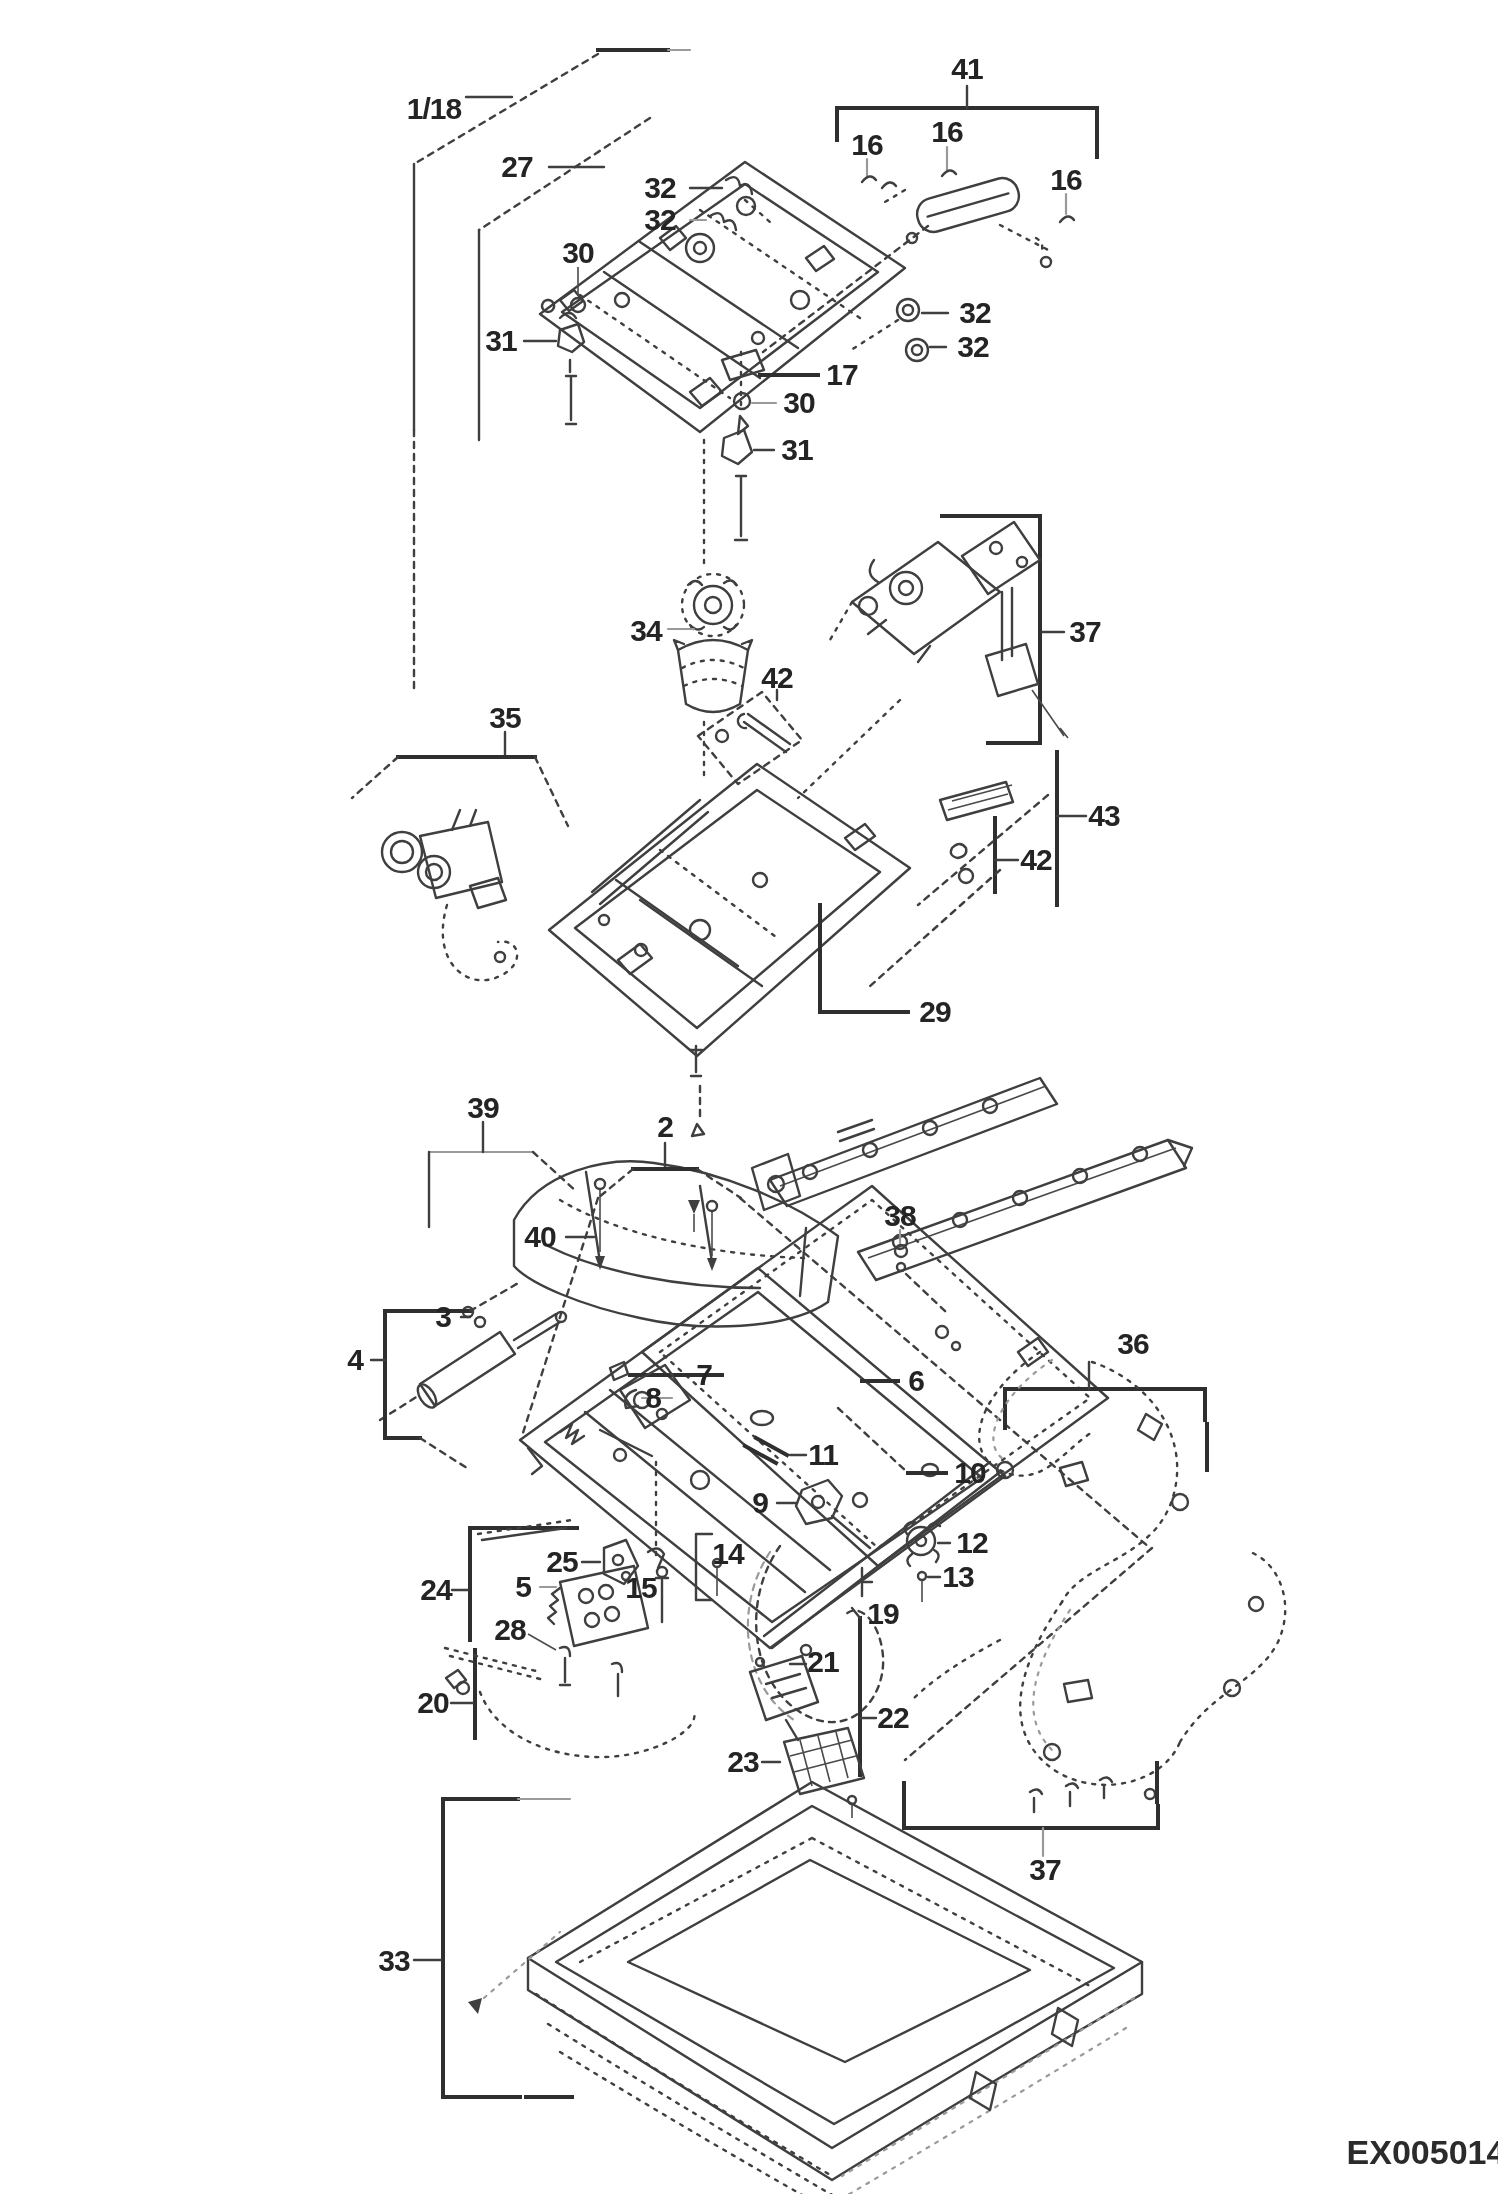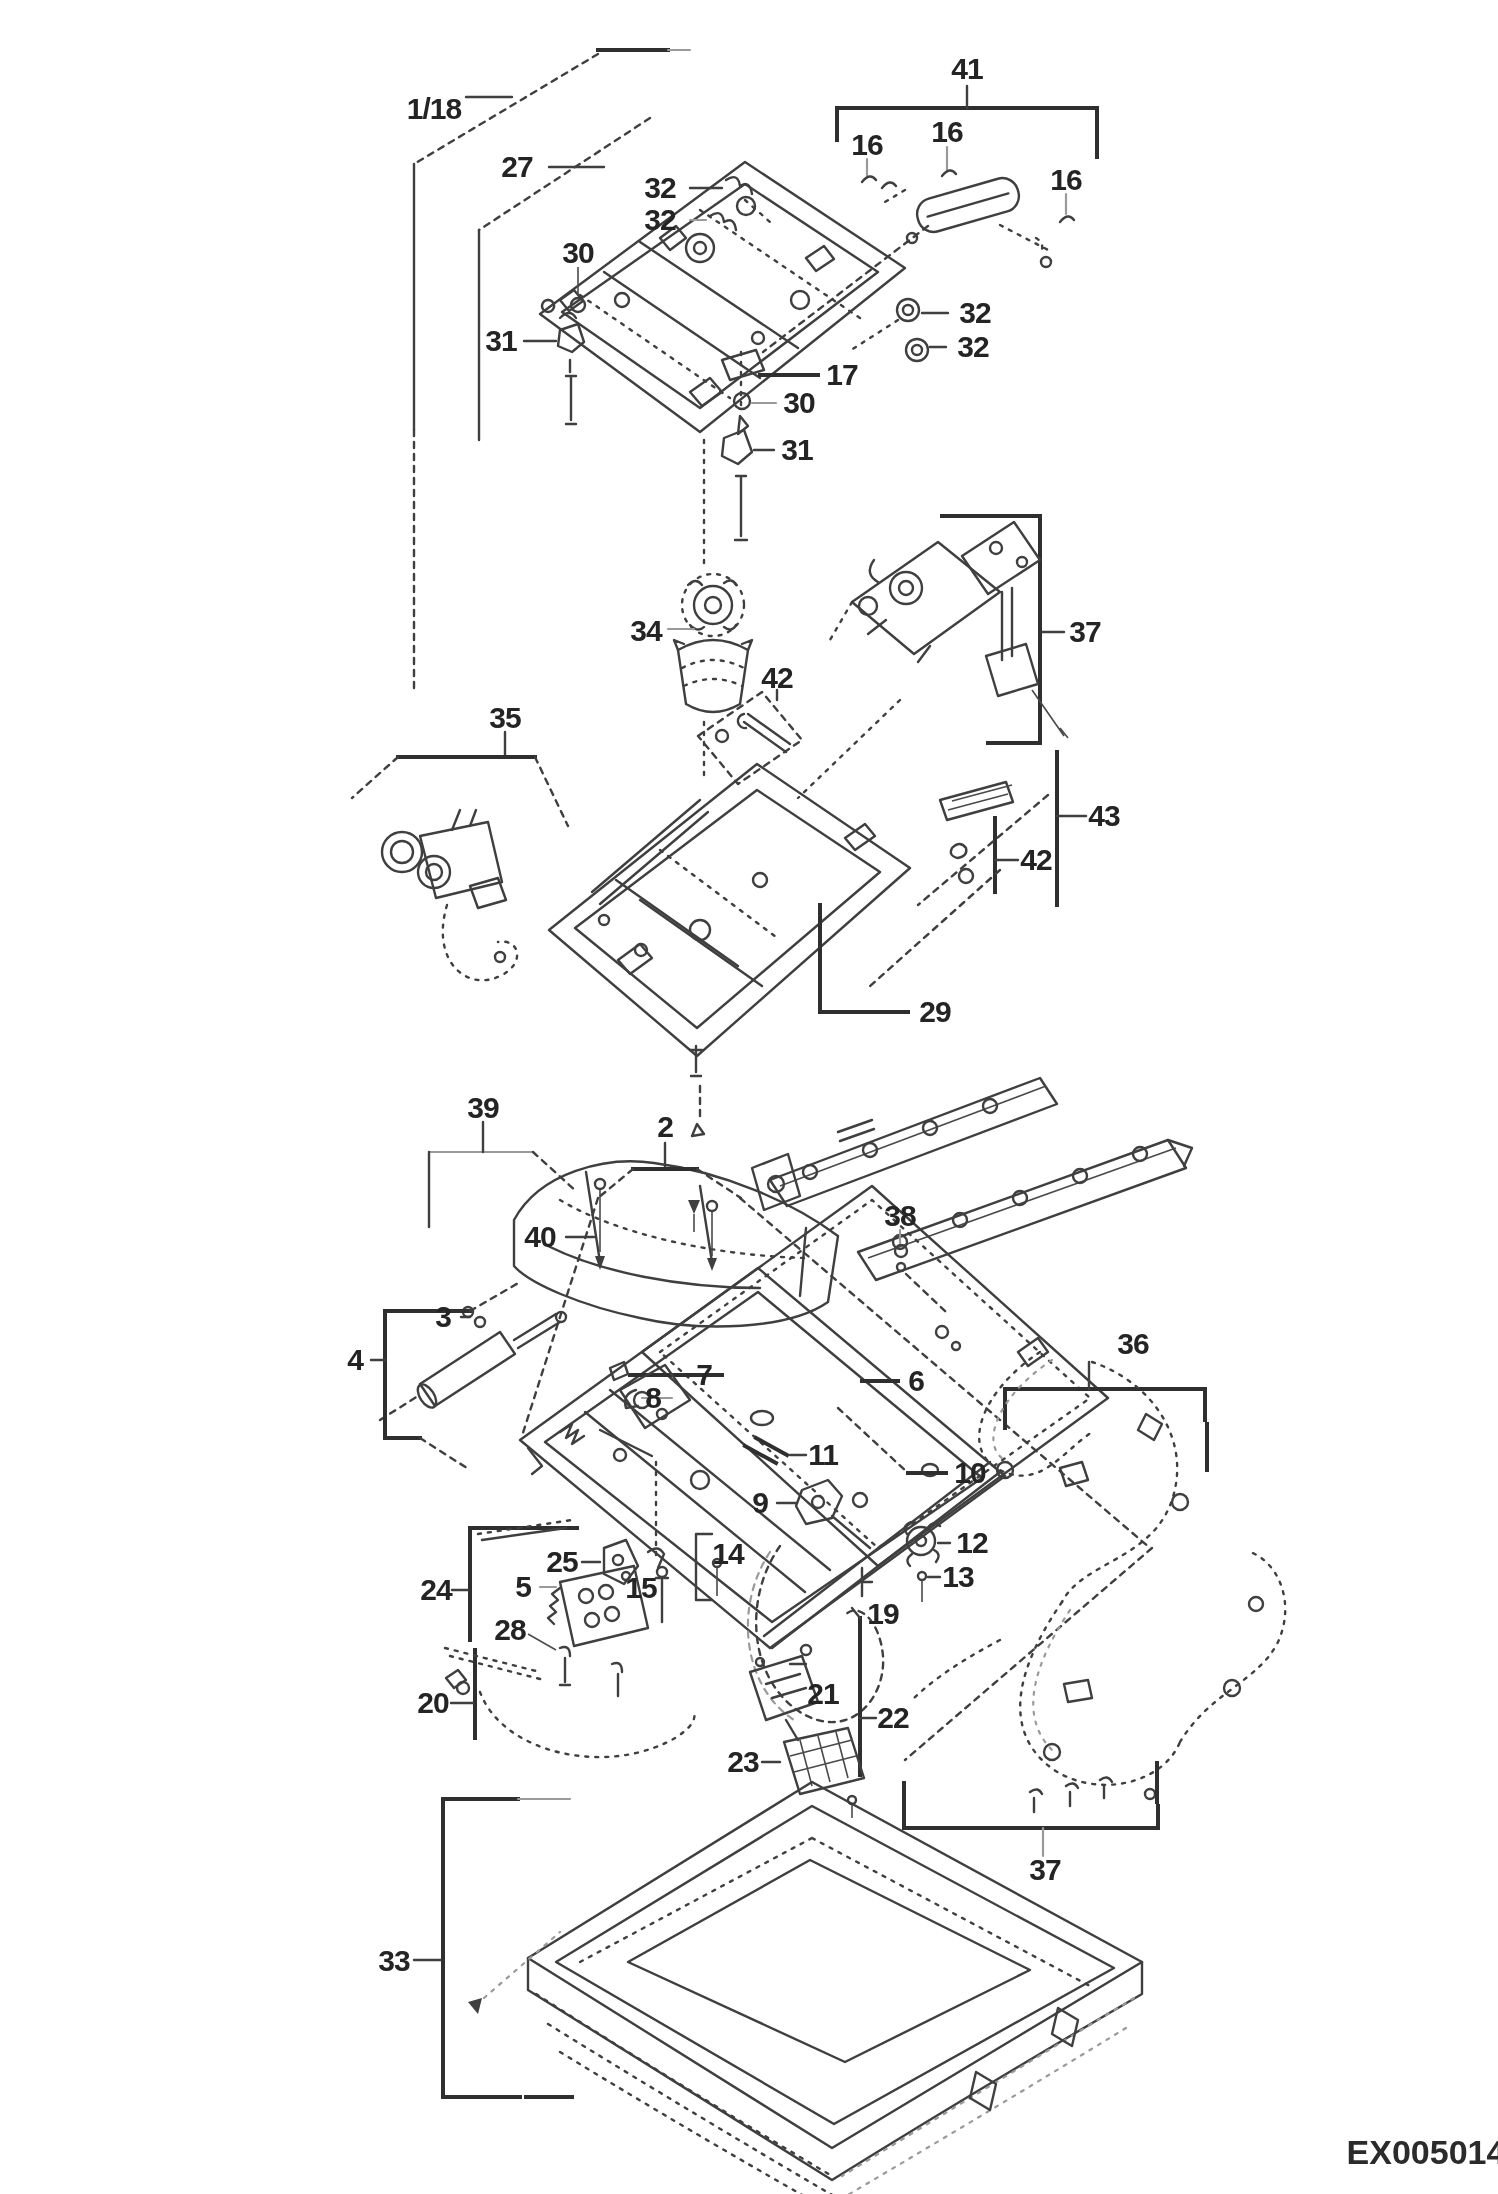--- a/index.html
+++ b/index.html
@@ -444,21 +444,21 @@
       <div class="callout" style="left: 972px; top: 1543px;">12</div>
       <div class="callout" style="left: 958px; top: 1577px;">13</div>
       <div class="callout" style="left: 728px; top: 1554px;">14</div>
       <div class="callout" style="left: 562px; top: 1562px;">25</div>
       <div class="callout" style="left: 641px; top: 1588px;">15</div>
       <div class="callout" style="left: 523px; top: 1587px;">5</div>
       <div class="callout" style="left: 436px; top: 1590px;">24</div>
       <div class="callout" style="left: 883px; top: 1582px; margin-top: 32px;">19</div>
       <div class="callout" style="left: 510px; top: 1630px;">28</div>
       <div class="callout" style="left: 433px; top: 1703px;">20</div>
-      <div class="callout" style="left: 823px; top: 1662px; margin-top: 32px;">21</div>
+      <div class="callout" style="left: 823px; top: 1662px;">21</div>
       <div class="callout" style="left: 893px; top: 1718px;">22</div>
       <div class="callout" style="left: 743px; top: 1762px;">23</div>
       <div class="callout" style="left: 1045px; top: 1870px;">37</div>
       <div class="callout" style="left: 394px; top: 1961px;">33</div>
     </div>
 
 <div id="figcode" style="left: 1426px; top: 2152px;">EX005014</div>
   </div>
 
 </body></html>

